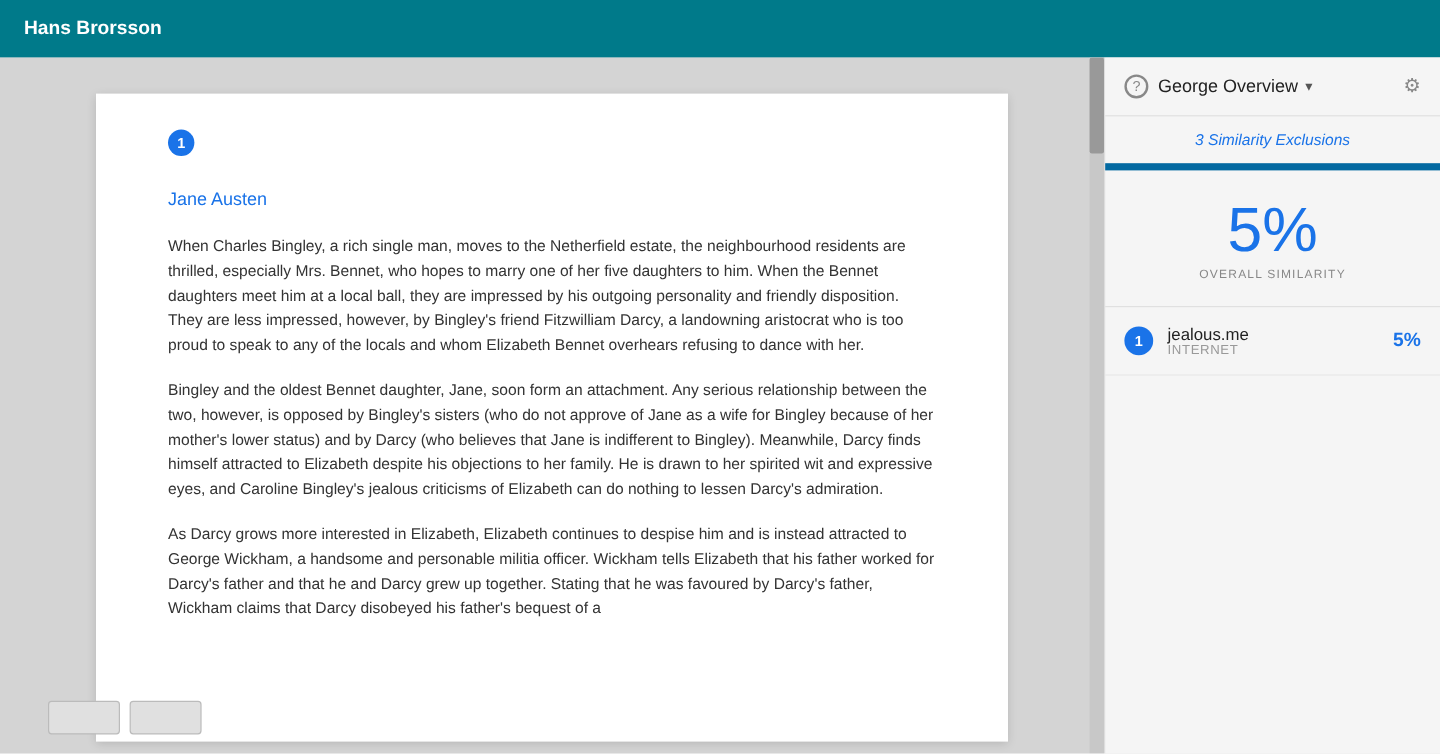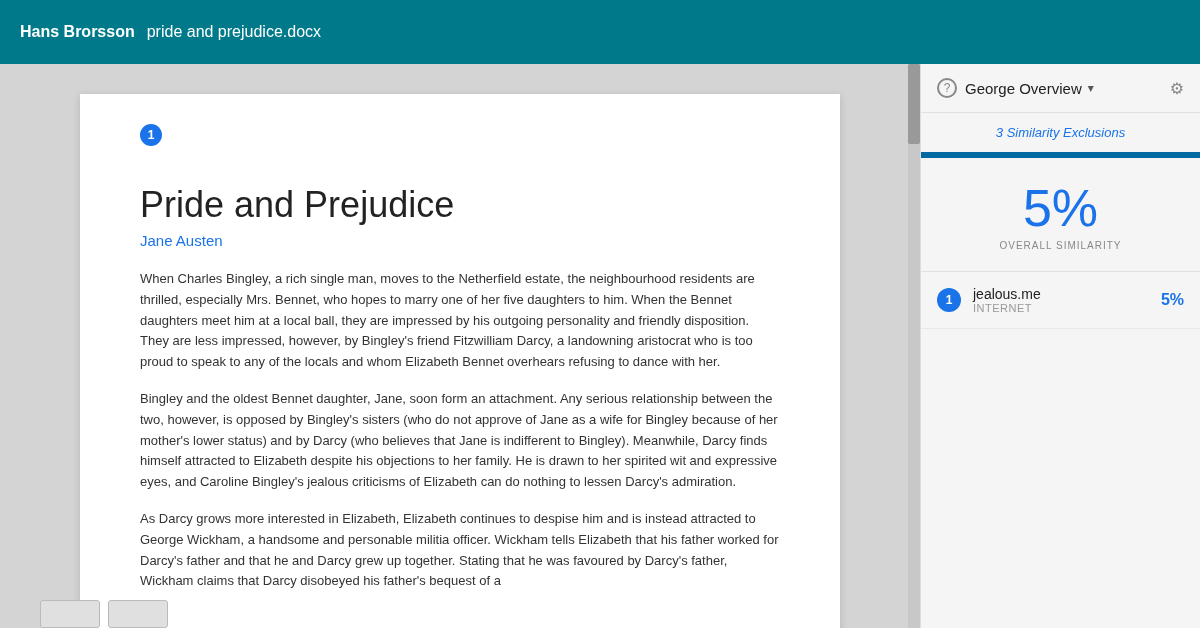--- a/index.html
+++ b/index.html
@@ -2,21 +2,21 @@
 <html><head>
   <meta charset="utf-8">
   <style>
     * { margin: 0; padding: 0; box-sizing: border-box; }
     body { font-family: Arial, sans-serif; width: 1200px; height: 628px; overflow: hidden; background: #e8e8e8; }
 
     
     .header {
       background: #007a8a;
       color: white;
-      height: 64px;
+      height: 48px;
       display: flex;
       align-items: center;
       padding: 0 20px;
       gap: 12px;
     }
     .header-username {
       font-weight: bold;
       font-size: 16px;
     }
     .header-filename {
@@ -255,29 +255,27 @@
       font-size: 16px;
       color: #1a73e8;
       font-weight: bold;
     }
   </style>
 </head>
 <body>
 
 <div class="header">
   <span class="header-username">Hans Brorsson</span>
-  <span class="header-filename">pride and prejudice.docx</span>
 </div>
 
 <div class="main-layout">
 
   <div class="document-area">
     <div class="document-page">
       <div class="doc-badge">1</div>
-      <h1 class="doc-title">Pride and Prejudice</h1>
       <p class="doc-author">Jane Austen</p>
       <p class="doc-paragraph">When Charles Bingley, a rich single man, moves to the Netherfield estate, the neighbourhood residents are thrilled, especially Mrs. Bennet, who hopes to marry one of her five daughters to him. When the Bennet daughters meet him at a local ball, they are impressed by his outgoing personality and friendly disposition. They are less impressed, however, by Bingley's friend Fitzwilliam Darcy, a landowning aristocrat who is too proud to speak to any of the locals and whom Elizabeth Bennet overhears refusing to dance with her.</p>
       <p class="doc-paragraph">Bingley and the oldest Bennet daughter, Jane, soon form an attachment. Any serious relationship between the two, however, is opposed by Bingley's sisters (who do not approve of Jane as a wife for Bingley because of her mother's lower status) and by Darcy (who believes that Jane is indifferent to Bingley). Meanwhile, Darcy finds himself attracted to Elizabeth despite his objections to her family. He is drawn to her spirited wit and expressive eyes, and Caroline Bingley's jealous criticisms of Elizabeth can do nothing to lessen Darcy's admiration.</p>
       <p class="doc-paragraph">As Darcy grows more interested in Elizabeth, Elizabeth continues to despise him and is instead attracted to George Wickham, a handsome and personable militia officer. Wickham tells Elizabeth that his father worked for Darcy's father and that he and Darcy grew up together. Stating that he was favoured by Darcy's father, Wickham claims that Darcy disobeyed his father's bequest of a</p>
     </div>
     <div class="scrollbar-track">
       <div class="scrollbar-thumb"></div>
     </div>
     <div class="bottom-buttons">
       <button class="bottom-btn"></button>

